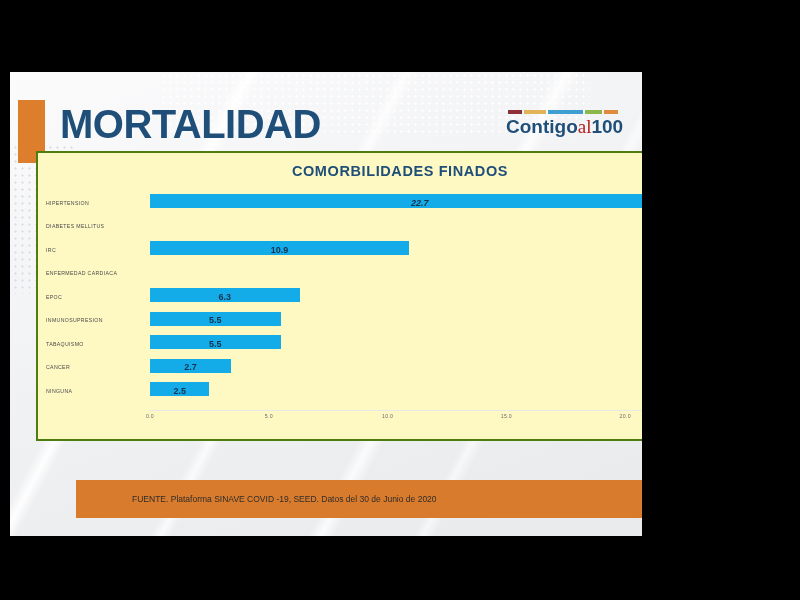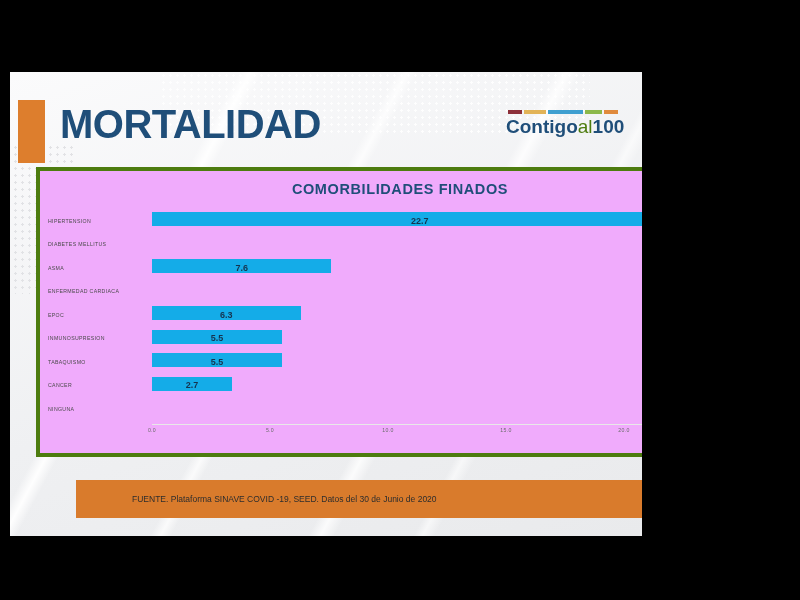--- a/index.html
+++ b/index.html
@@ -102,32 +102,32 @@
   .logo .bars i.c3 { width: 36px; background:#3f9fd0; }
   .logo .bars i.c4 { width: 17px; background:#8cb84a; }
   .logo .bars i.c5 { width: 14px; background:#e08a3c; }
   .logo .wordmark {
     font-size: 19px;
     line-height: 1;
     color: #1f4e79;
     white-space: nowrap;
   }
   .logo .wordmark .w-bold  { font-weight: bold; }
-  .logo .wordmark .w-light { font-weight: normal; color:#4d7c0f; }
+  .logo .wordmark .w-light { font-weight: normal; color:#b91c1c;font-family:Liberation Serif, serif; }
   .logo .wordmark .w-num   { font-weight: bold; }
 
   
   #chart-card {
     position: absolute;
     left: 26px;
-    top: 95px;
+    top: 79px;
     width: 728px;
     height: 290px;
-    background: #f0abfc;
-    border: 4px solid #4d7c0f;
+    background: #fef9c3;
+    border: 2px solid #4d7c0f;
     box-sizing: border-box;
   }
   .chart-title {
     position: absolute;
     left: 0; right: 0;
     top: 10px;
     text-align: center;
     font-size: 14.5px;
     font-weight: bold;
     color: #1f4e79;
@@ -248,31 +248,31 @@
 
     <div id="chart-card">
       <div class="chart-title">COMORBILIDADES FINADOS</div>
 
       <div class="plot">
         <div class="rows" id="rows">
             <div class="row">
               <div class="cat">HIPERTENSION</div>
               <div class="track">
                 <div class="bar" style="width: 90.8%; background: rgb(20, 172, 232);"></div>
-                <div class="val" style="left: 45.4%;">22.7</div>
+                <div class="val" style="left: 45.4%; font-style: italic;">22.7</div>
               </div>
             </div>
             <div class="row">
               <div class="cat">DIABETES MELLITUS</div>
             </div>
             <div class="row">
-              <div class="cat">ASMA</div>
-              <div class="track">
-                <div class="bar" style="width: 30.4%; background: rgb(20, 172, 232);"></div>
-                <div class="val" style="left: 15.2%;">7.6</div>
+              <div class="cat">IRC</div>
+              <div class="track">
+                <div class="bar" style="width: 43.6%; background: rgb(20, 172, 232);"></div>
+                <div class="val" style="left: 21.8%;">10.9</div>
               </div>
             </div>
             <div class="row">
               <div class="cat">ENFERMEDAD CARDIACA</div>
             </div>
             <div class="row">
               <div class="cat">EPOC</div>
               <div class="track">
                 <div class="bar" style="width: 25.2%; background: rgb(20, 172, 232);"></div>
                 <div class="val" style="left: 12.6%;">6.3</div>
@@ -294,20 +294,24 @@
             </div>
             <div class="row">
               <div class="cat">CANCER</div>
               <div class="track">
                 <div class="bar" style="width: 13.6%; background: rgb(20, 172, 232);"></div>
                 <div class="val" style="left: 6.8%;">2.7</div>
               </div>
             </div>
             <div class="row">
               <div class="cat">NINGUNA</div>
+              <div class="track">
+                <div class="bar" style="width: 10%; background: rgb(20, 172, 232);"></div>
+                <div class="val" style="left: 5%;">2.5</div>
+              </div>
             </div>
           </div>
         <div class="xaxis" id="xaxis">
             <div class="tick" style="left: 0%;">0.0</div>
             <div class="tick" style="left: 20%;">5.0</div>
             <div class="tick" style="left: 40%;">10.0</div>
             <div class="tick" style="left: 60%;">15.0</div>
             <div class="tick" style="left: 80%;">20.0</div>
             <div class="tick" style="left: 100%;">25.0</div>
           </div>

